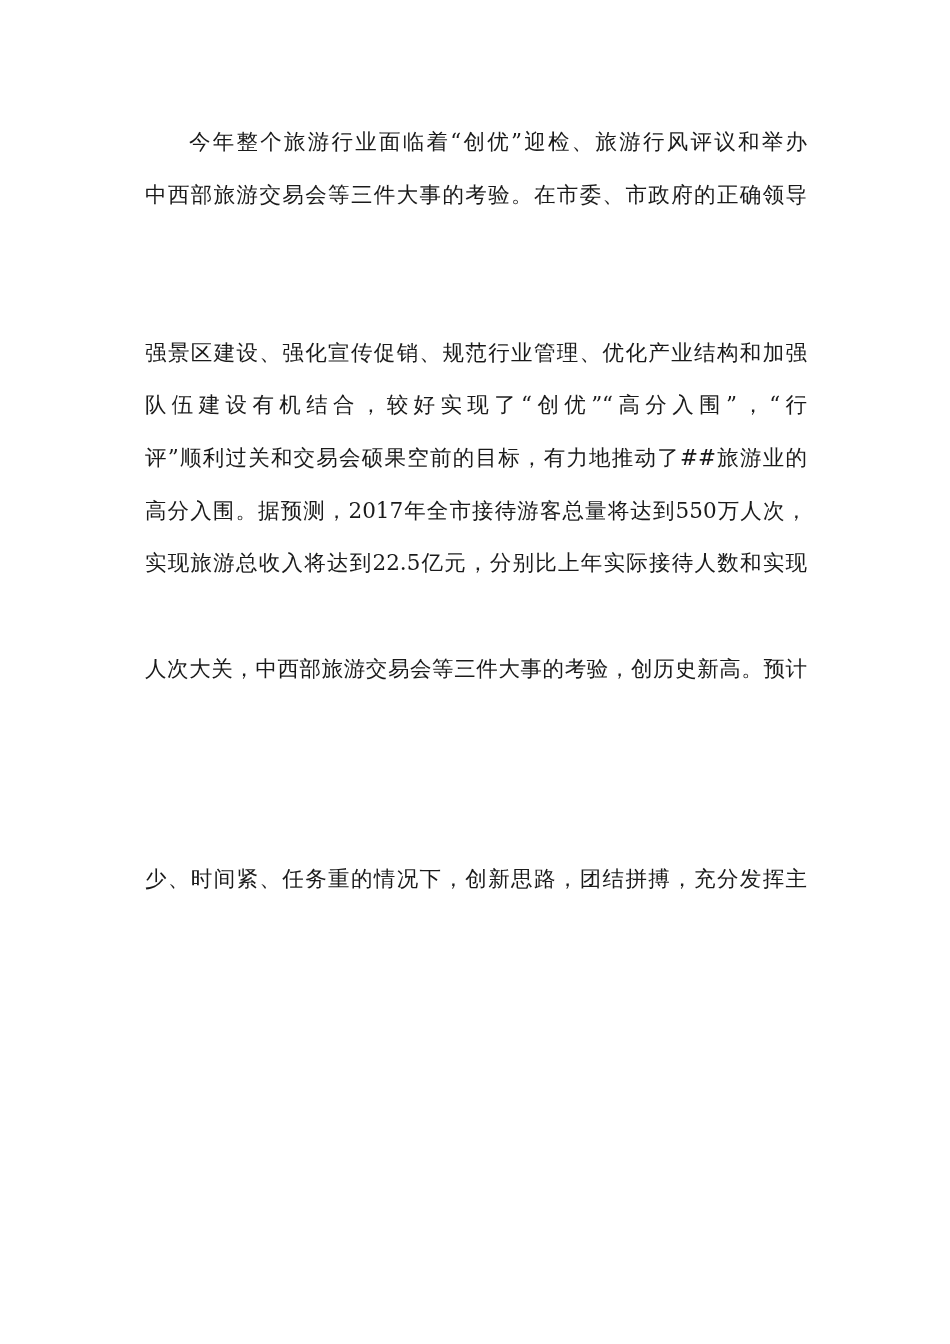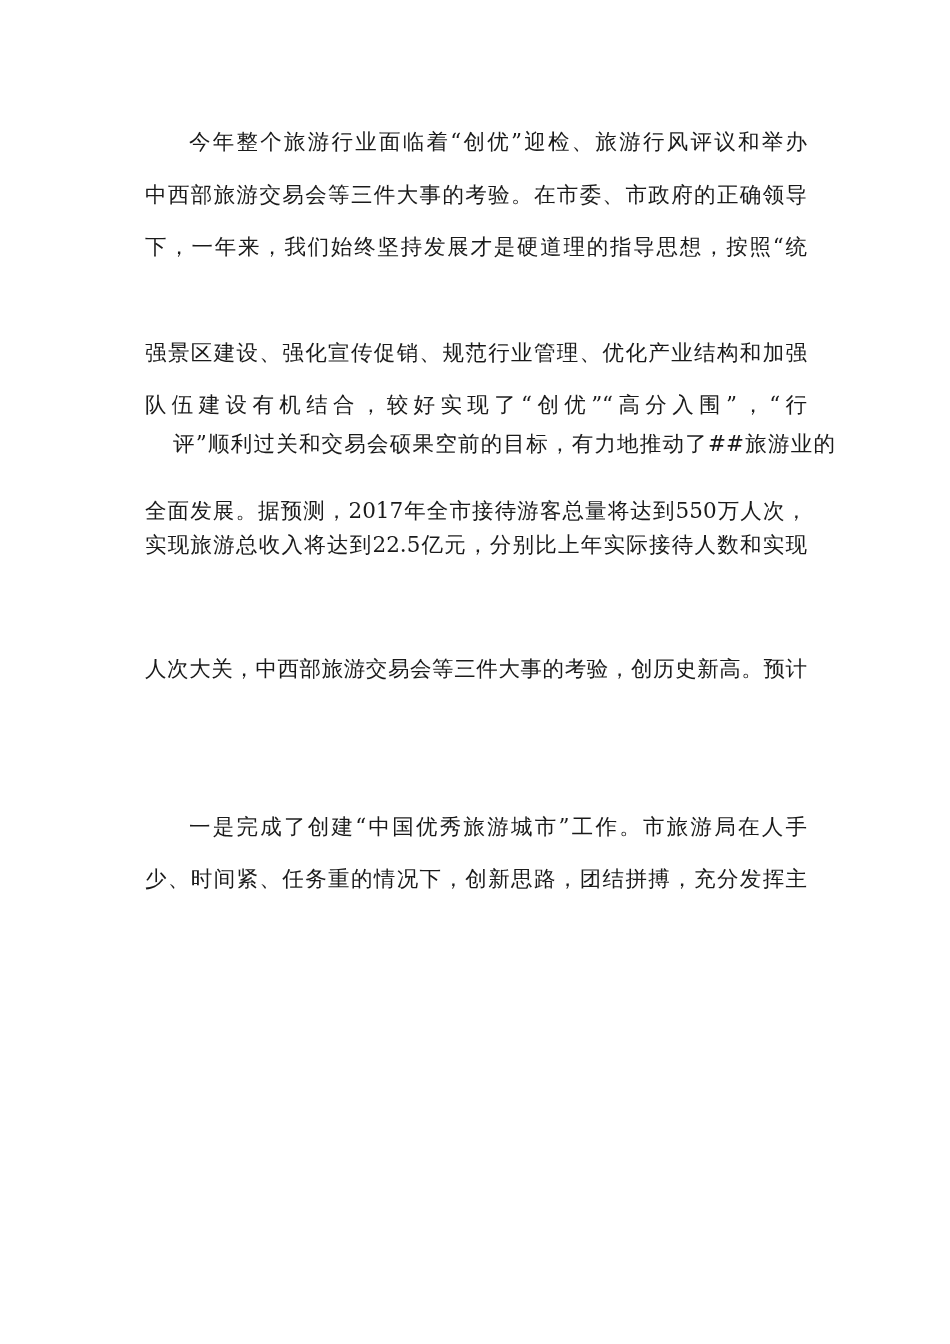--- a/index.html
+++ b/index.html
@@ -42,22 +42,20 @@
     .line.last {
       text-align-last: left;
     }
   </style>
 </head>
 <body>
 
 <div class="page">
   <div class="line indent" style="top:127px;">今年整个旅游行业面临着“创优”迎检、旅游行风评议和举办</div>
   <div class="line" style="top:180px;">中西部旅游交易会等三件大事的考验。在市委、市政府的正确领导</div>
-  <div class="line" style="top:232px;">下，一年来，我们始终坚持发展才是硬道理的指导思想，按照“统</div>
   <div class="line" style="top:390px;">队伍建设有机结合，较好实现了“创优”“高分入围”，“行</div>
   <div class="line" style="top:338px;">强景区建设、强化宣传促销、规范行业管理、优化产业结构和加强</div>
-  <div class="line" style="top:429px;margin-left:28px;">评”顺利过关和交易会硕果空前的目标，有力地推动了##旅游业的</div>
-  <div class="line" style="top:496px;">全面发展。据预测，2017年全市接待游客总量将达到550万人次，</div>
-  <div class="line" style="top:530px;">实现旅游总收入将达到22.5亿元，分别比上年实际接待人数和实现</div>
+  <div class="line" style="top:443px;">评”顺利过关和交易会硕果空前的目标，有力地推动了##旅游业的</div>
+  <div class="line" style="top:496px;">高分入围。据预测，2017年全市接待游客总量将达到550万人次，</div>
+  <div class="line" style="top:548px;">实现旅游总收入将达到22.5亿元，分别比上年实际接待人数和实现</div>
   <div class="line" style="top:654px;">人次大关，中西部旅游交易会等三件大事的考验，创历史新高。预计</div>
-  <div class="line indent" style="top:812px;">一是完成了创建“中国优秀旅游城市”工作。市旅游局在人手</div>
   <div class="line" style="top:864px;">少、时间紧、任务重的情况下，创新思路，团结拼搏，充分发挥主</div>
 </div>
 
 </body></html>

